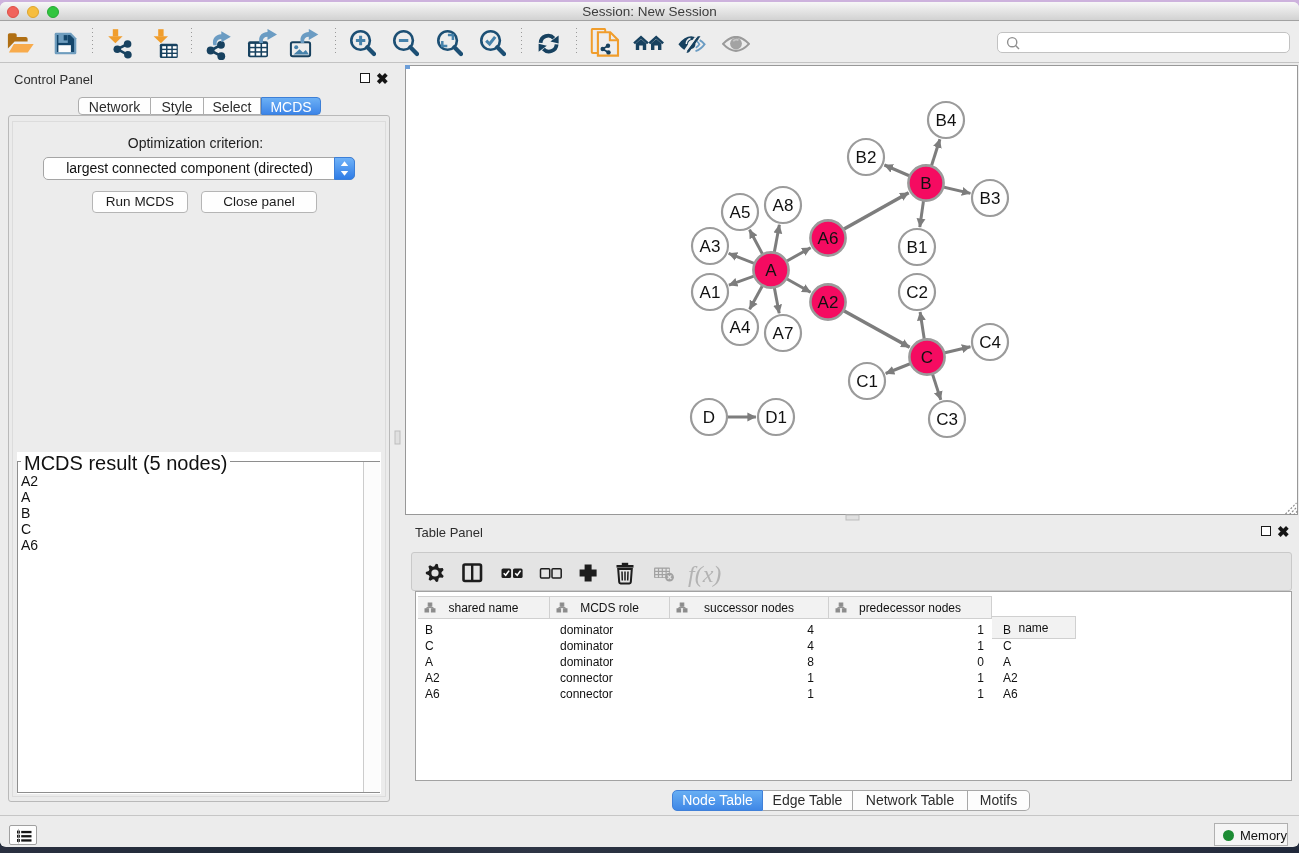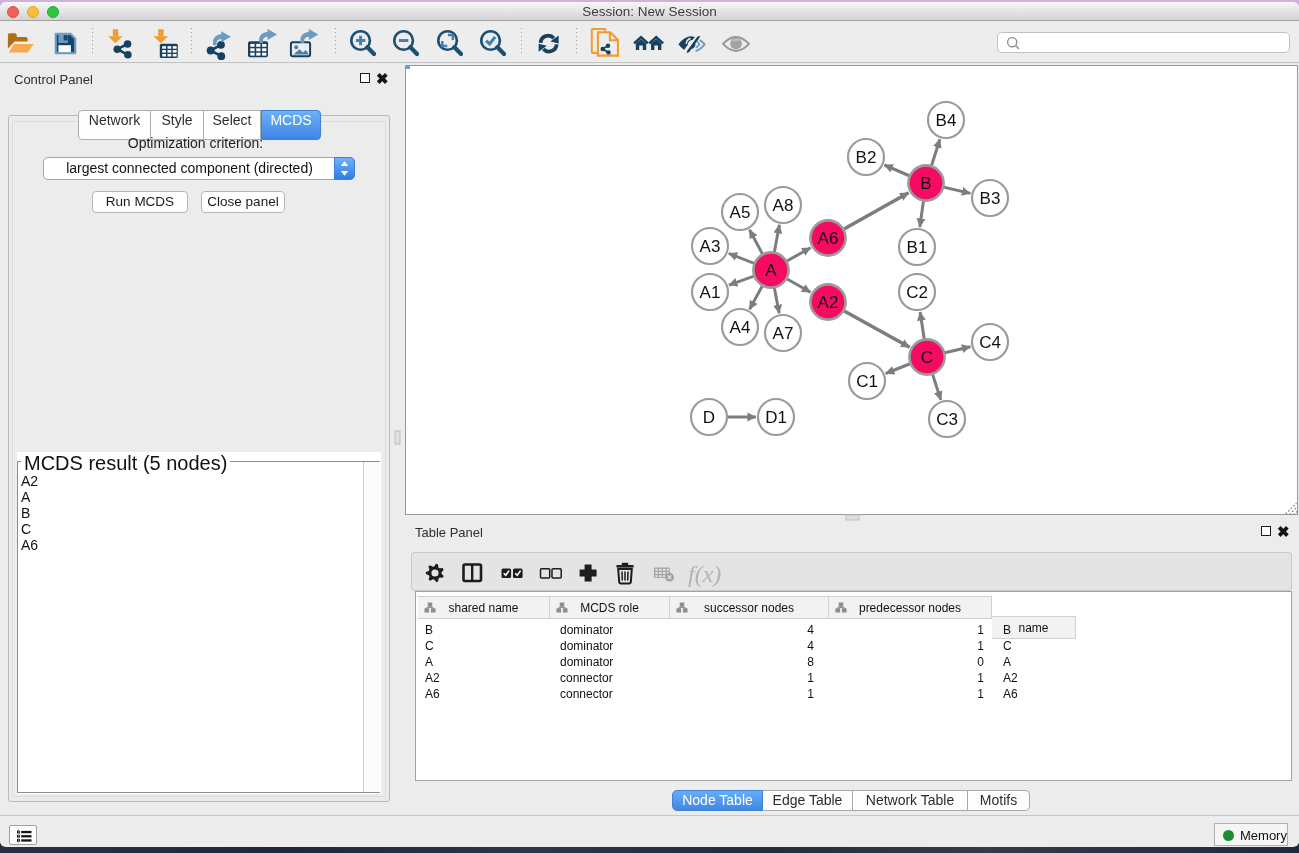--- a/index.html
+++ b/index.html
@@ -26,22 +26,22 @@
 .tbsep { position:absolute; top:6px; height:28px; width:1px;
   background:repeating-linear-gradient(#9a9a9a 0 1.2px, transparent 1.2px 4px); }
 #searchbox { position:absolute; left:997px; top:10px; width:293px; height:21px;
   background:#fff; border:1px solid #c2c2c2; border-radius:5px; }
 
 #main { position:absolute; left:0; top:61px; width:1299px; height:752px; background:#ececec; }
 
 #cp-title { position:absolute; left:14px; top:9px; font-size:13px; color:#2e2e2e; }
 .panbtns { position:absolute; font-size:15px; font-weight:bold; color:#141414; }
 #cp-tabs { position:absolute; left:78px; top:34px; height:19px; }
-.tab { position:absolute; top:0; height:30px; background:#fefefe; border:1px solid #adadad;
-  font-size:14px; color:#2d2d2d; text-align:center; line-height:18px;margin-top:13px; }
+.tab { position:absolute; top:0; height:18px; background:#fefefe; border:1px solid #adadad;
+  font-size:14px; color:#2d2d2d; text-align:center; line-height:18px; }
 .tabsel { background:linear-gradient(#6cb0f5,#3d85e8); color:#fff; border-color:#3d7fd6; }
 #cp-pane { position:absolute; left:8px; top:52px; width:382px; height:687px;
   border:1px solid #b9b9b9; border-radius:3px; background:#ebebeb; }
 #cp-inner { position:absolute; left:3px; top:5px; width:374px; height:676px;
   border:1px solid #dcdcdc; background:#ececec; }
 #optlabel { position:absolute; left:0; width:100%; top:72px; text-align:center;
   font-size:14px; color:#1d1d1d; }
 #dropdown { position:absolute; left:43px; top:94px; width:312px; height:23px; padding-right:19px;
   background:#fff; border:1px solid #a5a5a5; border-radius:5px;
   font-size:14px; color:#111; text-align:center; line-height:21px; }
@@ -248,21 +248,21 @@
       <div class="tab tabsel" style="left:183px; width:60px; border-radius:0 4px 4px 0;">MCDS</div>
     </div>
     <div id="optlabel" style="width:391px;">Optimization criterion:</div>
     <div id="dropdown">largest connected component (directed)
       <div id="spinner"><svg width="19" height="21">
               <path d="M9.5,3.2 L13.2,8 H5.8 Z" fill="#fff"></path>
               <path d="M9.5,17.8 L13.2,13 H5.8 Z" fill="#fff"></path>
             </svg></div>
     </div>
     <div class="btn" style="left:92px; width:96px;">Run MCDS</div>
-    <div class="btn" style="left:201px; width:84px;">Close panel</div>
+    <div class="btn" style="left:201px; width:116px;">Close panel</div>
     <div id="fieldset">
       <div id="fsborder"></div>
       <div id="fslegend">MCDS result (5 nodes)</div>
       <div id="fsscroll"></div>
       <div id="fslist">A2<br>A<br>B<br>C<br>A6</div>
     </div>
     <div id="netwin">
           <div style="position:absolute;left:-1px;top:-1px;width:5px;height:4px;background:#6d9ed8;"></div>
       <svg id="graph" width="890" height="444" style="position:absolute;left:-1px;top:-2px;">
 <defs>

